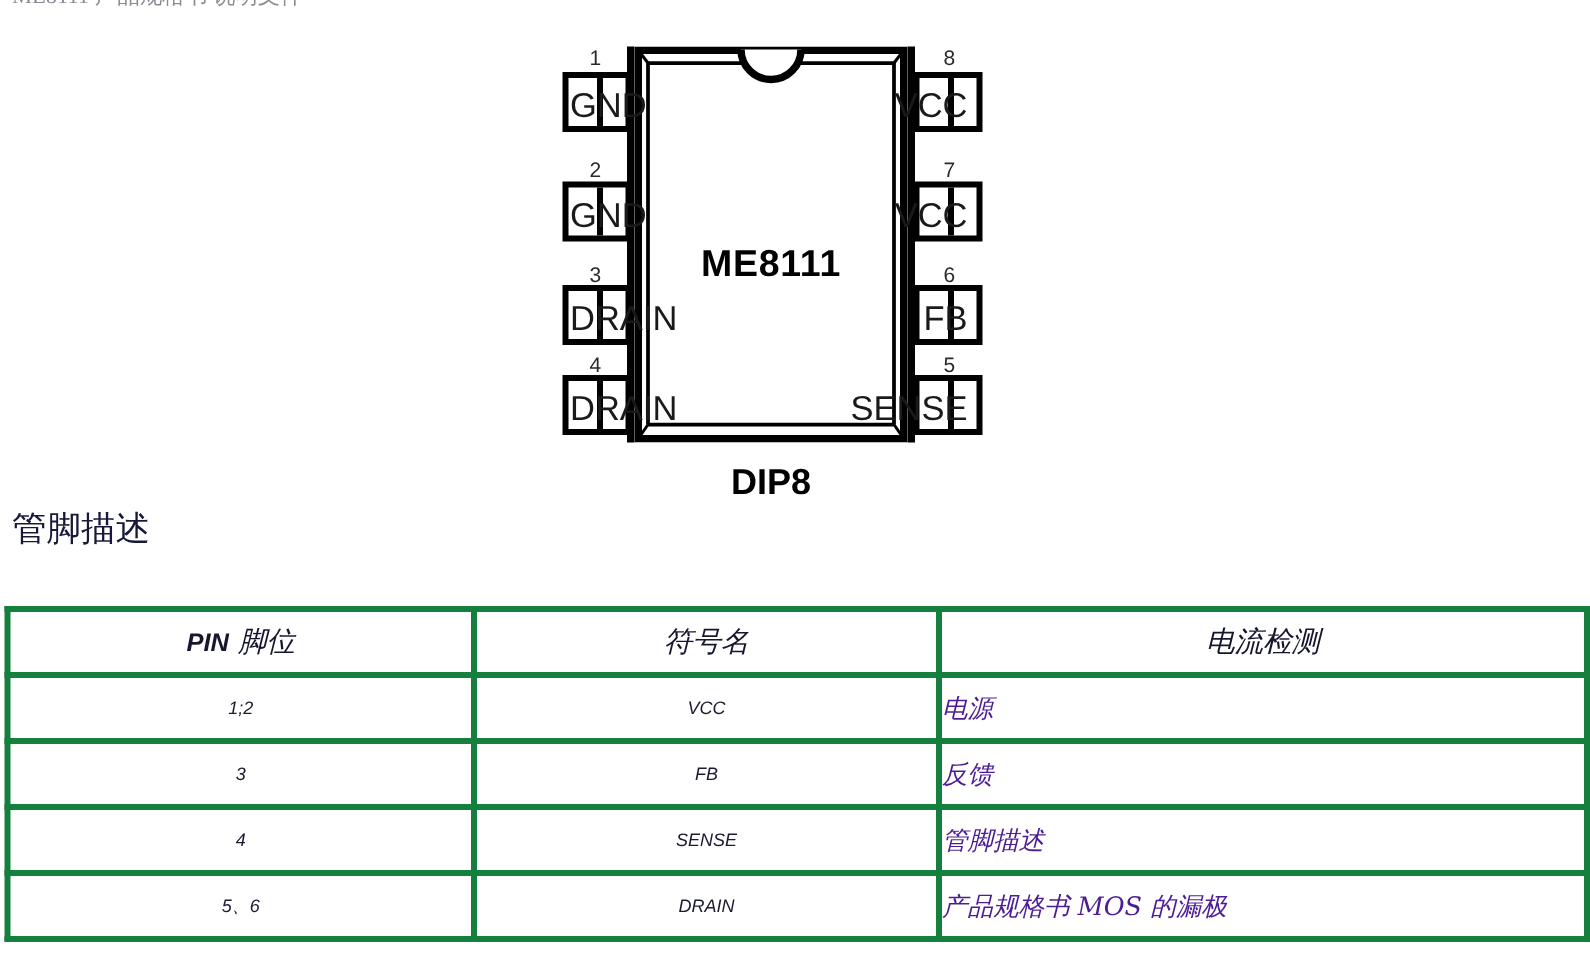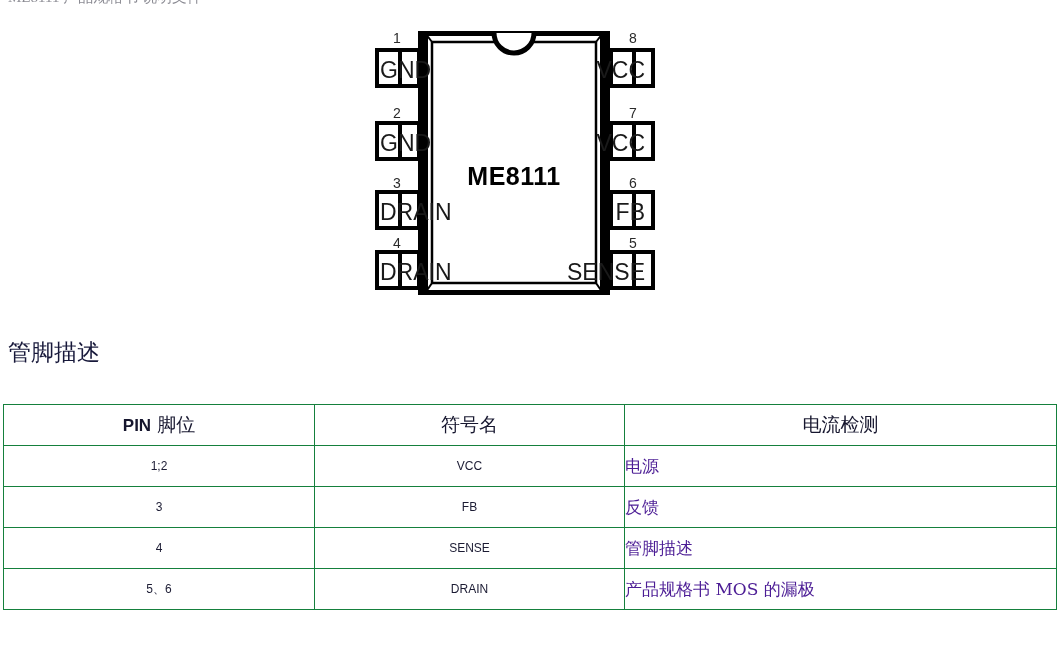--- a/index.html
+++ b/index.html
@@ -150,23 +150,24 @@
   
   table.pin-table {
     position: absolute;
     left: 3px;
     top: 404px;
     width: 1053px;
     border-collapse: collapse;
     table-layout: fixed;
   }
   table.pin-table td, table.pin-table th {
-    border: 1px solid #15803d;
+    border: 4px solid #15803d;
     padding: 0;
     margin: 0;
+    font-style: italic;
   }
   .col-pin  { width: 311px; }
   .col-sym  { width: 310px; }
   .col-desc { width: 432px; }
 
   th.hdr {
     height: 40px;
     text-align: center;
     font-family: "DejaVu Serif", "Liberation Serif", serif;
     font-size: 19px;
@@ -247,20 +248,21 @@
         <path d="M 2.5 261.5 L 9 252" fill="none" stroke="#000000" stroke-width="2"></path>
         <path d="M 179.5 261.5 L 173 252" fill="none" stroke="#000000" stroke-width="2"></path>
 
         <path d="M 71 2 A 20 20 0 0 0 111 2" fill="#ffffff" stroke="#000000" stroke-width="5"></path>
         <path d="M 71 11 A 20 20 0 0 0 111 11" fill="none" stroke="#000000" stroke-width="0"></path>
       </svg>
     </div>
 
     <div class="part-number">ME8111</div>
 
+    <div class="package-name">DIP8</div>
   </div>
 
   <div class="pin-label lft" style="top:41px;">VCC</div>
   <div class="pin-label lft" style="top:114px;">VCC</div>
   <div class="pin-label lft" style="top:183px;">FB</div>
   <div class="pin-label lft" style="top:243px;">SENSE</div>
 
   <div class="pin-label rgt" style="top:41px;">GND</div>
   <div class="pin-label rgt" style="top:114px;">GND</div>
   <div class="pin-label rgt" style="top:183px;">DRAIN</div>

